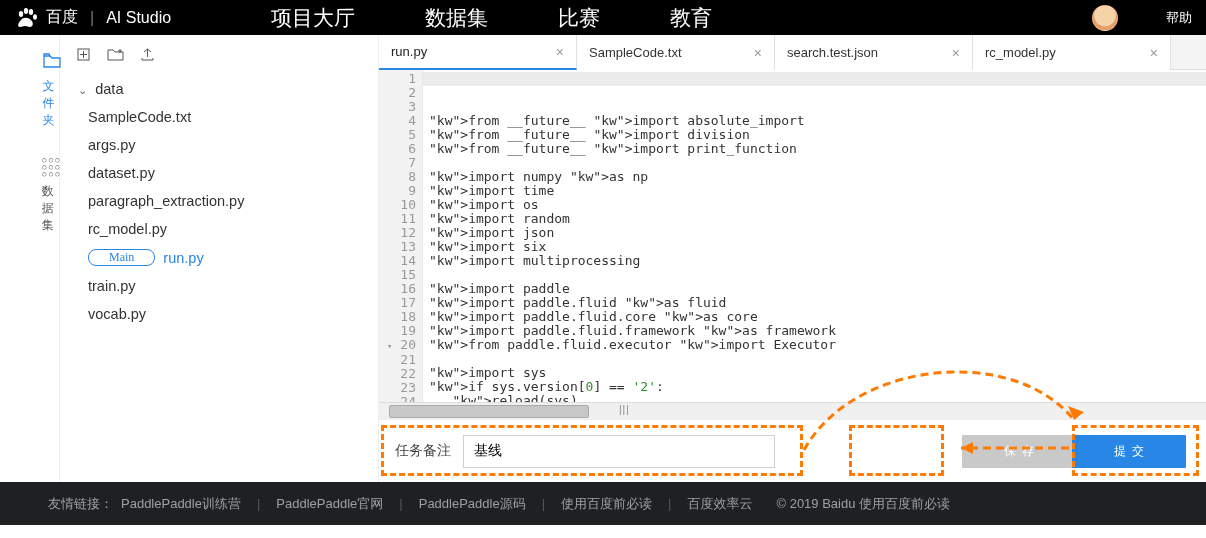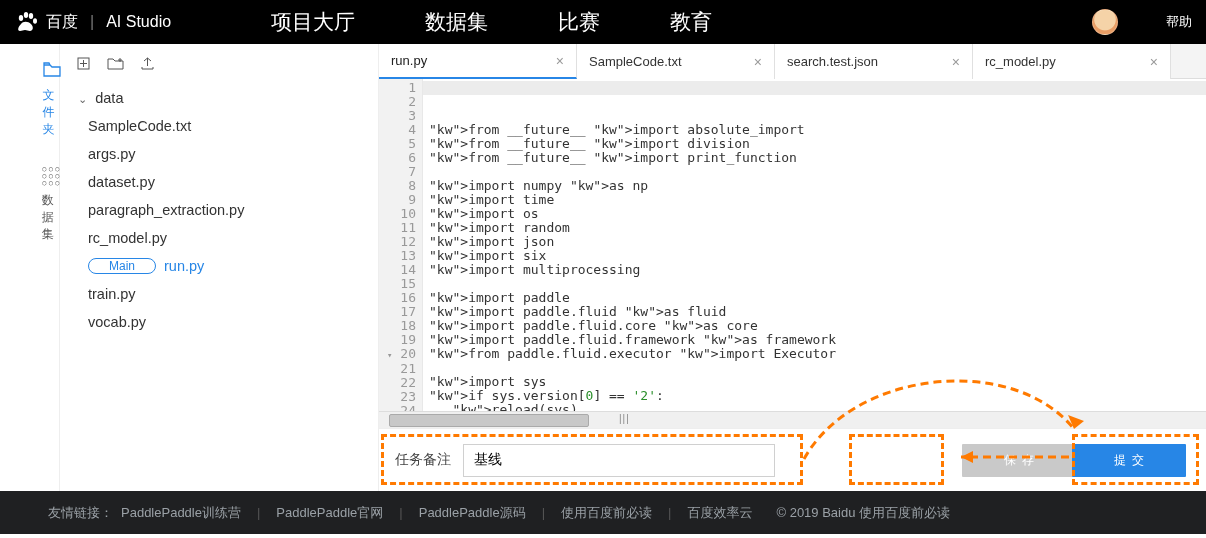--- a/index.html
+++ b/index.html
@@ -1,38 +1,38 @@
 <!DOCTYPE html>
 <html><head>
 <meta charset="utf-8">
 <style>
 * { margin:0; padding:0; box-sizing:border-box; }
 body { font-family:"Microsoft YaHei","PingFang SC",Arial,sans-serif; width:1206px; height:538px; overflow:hidden; background:#fff; font-size:13px; color:#333; }
-.top-nav { height:44px; background:#000; display:flex; align-items:center; color:#fff; padding:0 14px; }
+.top-nav { height:35px; background:#000; display:flex; align-items:center; color:#fff; padding:0 14px; }
 .logo-box { display:flex; align-items:center; gap:6px; font-size:16px; font-weight:500; }
 .logo-paw { width:26px; height:26px; display:flex; align-items:center; justify-content:center; font-size:18px; }
 .logo-divider { color:#777; margin:0 6px; }
 .nav-items { display:flex; gap:70px; margin-left:100px; font-size:21px; }
 .nav-item { cursor:pointer; }
 .nav-right { margin-left:auto; display:flex; align-items:center; gap:48px; }
 .avatar { width:26px; height:26px; border-radius:50%; background:radial-gradient(circle at 50% 40%, #f5d3a8 55%, #e89d65 60%); border:1px solid #fff3; }
 
 .body-wrap { display:flex; height:447px; }
 .sidebar { width:60px; border-right:1px solid #eee; display:flex; flex-direction:column; align-items:center; padding-top:18px; gap:28px; color:#555; font-size:12px; }
 .sidebar-item { display:flex; flex-direction:column; align-items:center; gap:5px; cursor:pointer;margin-left:44px; }
 .sidebar-item.active { color:#2786e6; }
 .sidebar-icon { font-size:17px; }
 
 .filetree { width:319px; border-right:1px solid #eee; padding-top:10px; }
 .tree-toolbar { display:flex; gap:16px; padding:2px 12px 10px 16px; color:#555; font-size:15px; }
 .tree-toolbar span { cursor:pointer; }
 .tree-row { padding:6px 0 6px 18px; font-size:14.5px; display:flex; align-items:center; gap:8px; cursor:pointer; }
 .tree-row.child { padding-left:28px; }
 .chevron { display:inline-block; transform:rotate(180deg); font-size:11px; color:#666; }
-.main-badge { display:inline-block; border:1px solid #2786e6; color:#2786e6; border-radius:8px; padding:0 20px; font-size:12px; }
+.main-badge { display:inline-block; border:1px solid #2786e6; color:#2786e6; border-radius:8px; padding:0 20px; font-size:12px;font-family:Liberation Serif, serif; }
 .tree-row.sel { color:#2786e6; }
 
 .editor-area { flex:1; display:flex; flex-direction:column; }
 .tabs { height:35px; display:flex; background:#f4f4f4; border-bottom:1px solid #ddd; }
 .tab { width:198px; height:35px; display:flex; align-items:center; padding:0 12px; border-right:1px solid #e0e0e0; background:#fff; font-size:13px; gap:8px; position:relative; cursor:pointer; }
 .tab.active { border-bottom:2px solid #2786e6; color:#222; }
 .tab .close { margin-left:auto; color:#999; font-size:14px; }
 .code-wrap { flex:1; display:flex; background:#fff; font-family:Consolas,Menlo,monospace; font-size:13px; overflow:hidden; position:relative; }
 .gutter { width:44px; background:#f2f2f2; text-align:right; color:#999; padding:2px 6px; line-height:14px; border-right:1px solid #e8e8e8; }
 .code { flex:1; padding:2px 6px; line-height:14px; white-space:pre; position:relative; }

